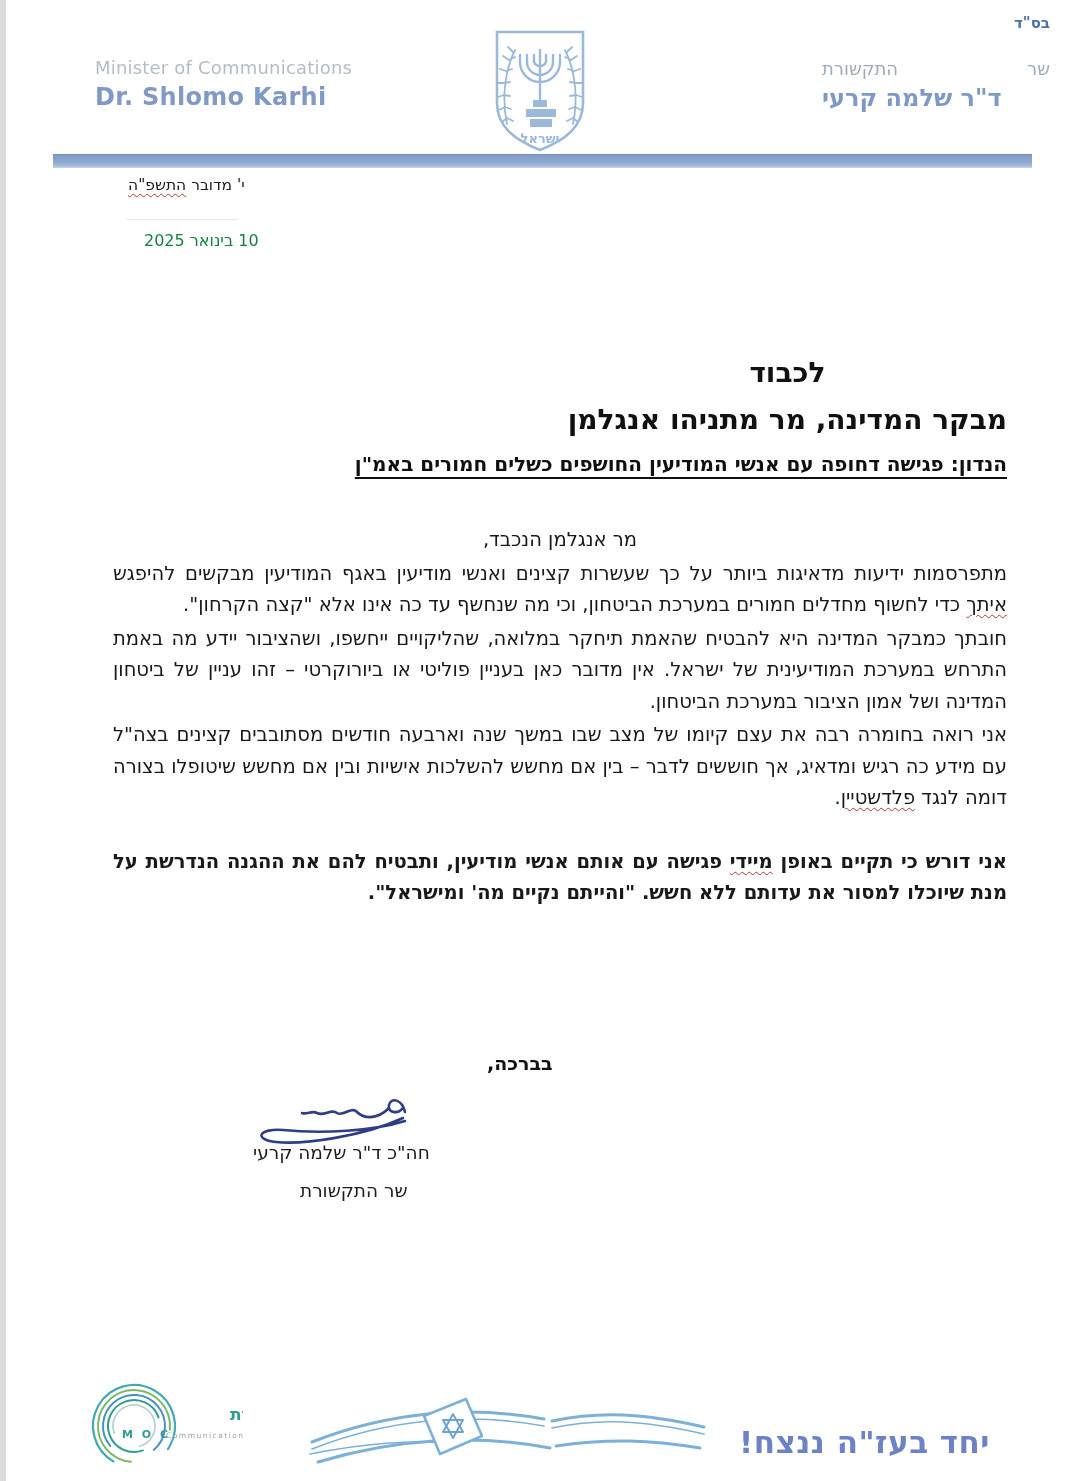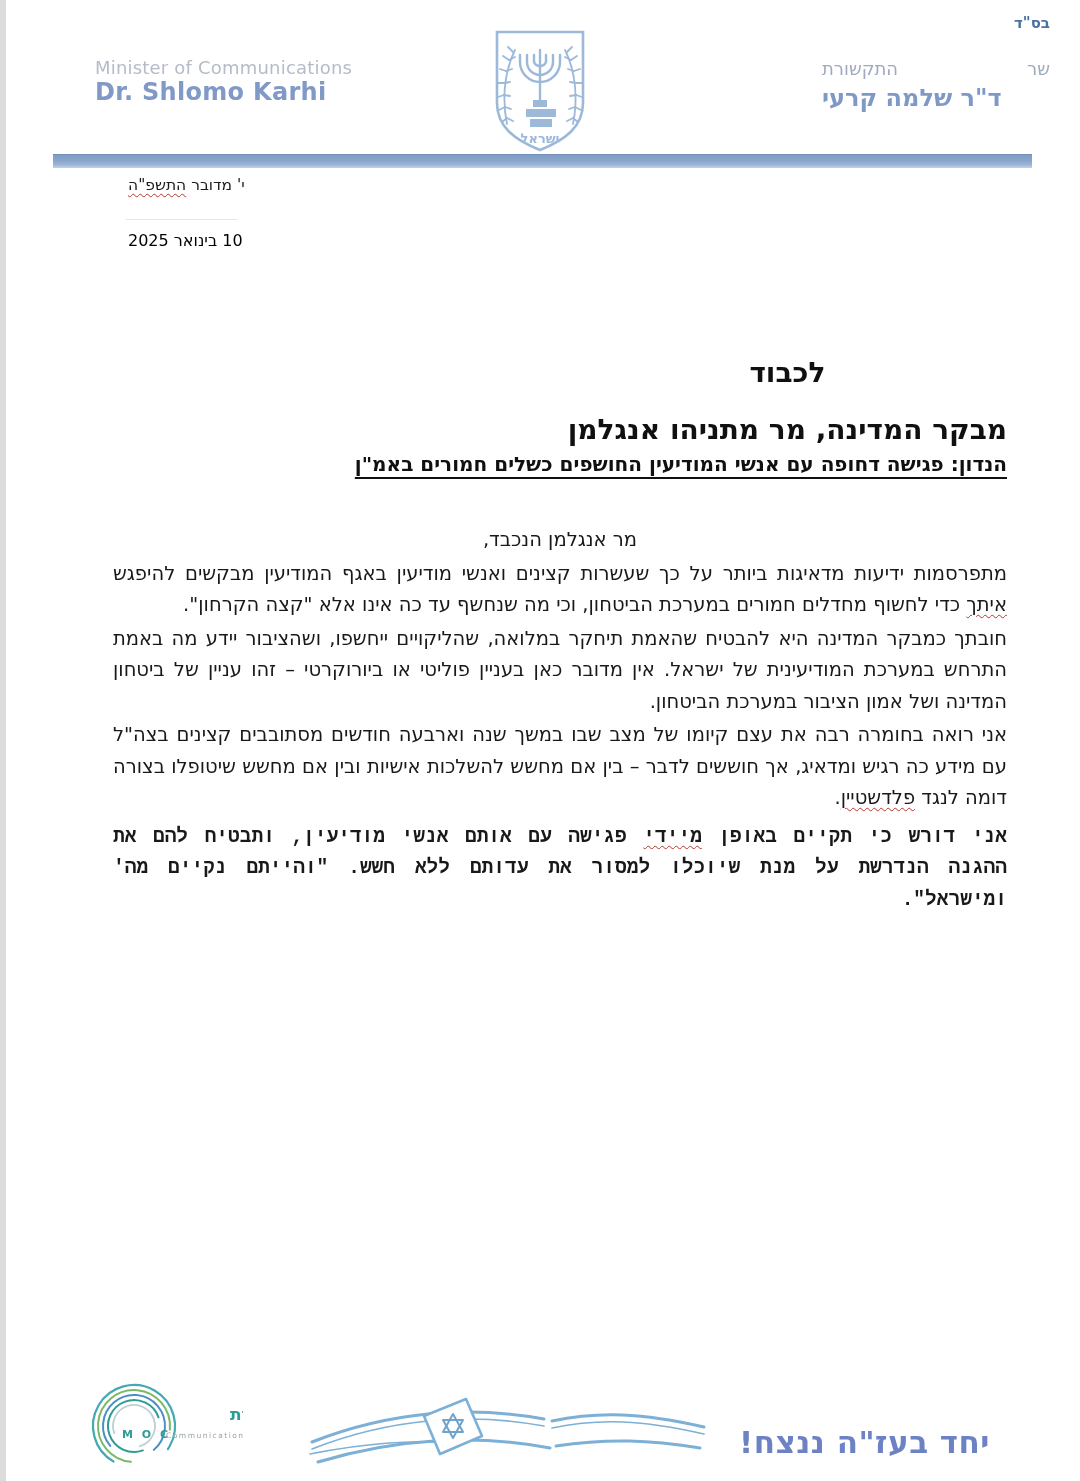--- a/index.html
+++ b/index.html
@@ -4,46 +4,46 @@
 <style>
   html,body{margin:0;padding:0;background:#888;}
   .page{position:relative;width:1080px;height:1481px;background:#ffffff;margin:0 auto;
         font-family:"DejaVu Sans","Liberation Sans",sans-serif;overflow:hidden;}
   .scan-edge{position:absolute;left:0;top:0;width:6px;height:100%;background:#dcdcda;}
 
   
   .bsd{position:absolute;top:14px;right:30px;font-size:15px;font-weight:bold;color:#4c72a4;direction:rtl;}
   .hdr-left{position:absolute;top:57px;left:95px;}
   .hdr-left .t{color:#b4bcc9;font-size:18px;letter-spacing:.2px;}
-  .hdr-left .n{color:#8199c6;font-size:24px;font-weight:bold;letter-spacing:.3px;}
+  .hdr-left .n{color:#8199c6;font-size:24px;font-weight:bold;margin-top:5px;letter-spacing:.3px;}
   .hdr-right{position:absolute;top:58px;right:30px;width:228px;direction:rtl;}
   .hdr-right .t{display:flex;justify-content:space-between;color:#9fabbd;font-size:18px;}
   .hdr-right .n{color:#7e99c6;font-size:24px;font-weight:bold;margin-top:5px;text-align:left;}
   .emblem{position:absolute;top:26px;left:486px;}
   .bar{position:absolute;top:154px;left:53px;right:48px;height:13px;
        background:linear-gradient(180deg,#7f9cc4 0%,#8aa6cc 45%,#9db5d6 75%,#c3d2e8 100%);
        border-top:1px solid #7390ba;}
 
   
   .date1{position:absolute;top:176px;left:128px;font-size:15.5px;color:#1c1c1c;direction:rtl;}
   .date-underline{position:absolute;top:219px;left:126px;width:112px;height:1px;background:#e7e7e5;}
-  .date2{position:absolute;top:231px;left:128px;font-size:16px;color:#000000;direction:rtl;}
+  .date2{position:absolute;top:231px;left:144px;font-size:16px;color:#15803d;direction:rtl;}
 
   
   .recipient{position:absolute;top:356px;right:73px;direction:rtl;text-align:center;color:#101010;font-weight:bold;font-size:28px;}
-  .recipient .r2{margin-top:24px;}
+  .recipient .r2{margin-top:14px;}
   .subject{position:absolute;top:452px;right:73px;direction:rtl;font-size:20px;font-weight:bold;color:#101010;
            text-decoration:underline;text-underline-offset:6px;text-decoration-thickness:2px;}
 
   
   .body{position:absolute;top:524px;left:113px;right:73px;direction:rtl;text-align:justify;
         font-size:19.5px;line-height:31.5px;color:#191919;}
   .body p{margin:0 0 2px 0;}
   .body .greet{text-align:center;}
-  .body .demand{font-weight:bold;margin-top:8px;font-family:Liberation Mono, monospace;}
+  .body .demand{font-weight:bold;margin-top:32px;}
   .squiggle{text-decoration:underline;text-decoration-style:wavy;text-decoration-color:#b5392a;
             text-decoration-thickness:1px;text-underline-offset:3px;}
 
   
   .closing{position:absolute;top:1040px;left:0;right:0;height:180px;}
   .closing .salute{position:absolute;top:12px;left:487px;font-size:19px;font-weight:bold;direction:rtl;color:#111;}
   .closing .sig{position:absolute;top:52px;left:252px;}
   .closing .sname{position:absolute;top:102px;left:253px;font-size:18.5px;color:#1c1c1c;direction:rtl;}
   .closing .stitle{position:absolute;top:140px;left:300px;font-size:18.5px;color:#1c1c1c;direction:rtl;}
 
@@ -116,20 +116,34 @@
   <div class="subject">הנדון: פגישה דחופה עם אנשי המודיעין החושפים כשלים חמורים באמ"ן</div>
 
   <div class="body">
     <p class="greet">מר אנגלמן הנכבד,</p>
     <p><span>מתפרסמות ידיעות מדאיגות ביותר על כך שעשרות קצינים ואנשי מודיעין באגף המודיעין מבקשים להיפגש </span><span class="squiggle">איתך</span><span> כדי לחשוף מחדלים חמורים במערכת הביטחון, וכי מה שנחשף עד כה אינו אלא "קצה הקרחון".</span></p>
     <p><span>חובתך כמבקר המדינה היא להבטיח שהאמת תיחקר במלואה, שהליקויים ייחשפו, ושהציבור יידע מה באמת התרחש במערכת המודיעינית של ישראל. אין מדובר כאן בעניין פוליטי או ביורוקרטי – זהו עניין של ביטחון המדינה ושל אמון הציבור במערכת הביטחון.</span></p>
     <p><span>אני רואה בחומרה רבה את עצם קיומו של מצב שבו במשך שנה וארבעה חודשים מסתובבים קצינים בצה"ל עם מידע כה רגיש ומדאיג, אך חוששים לדבר – בין אם מחשש להשלכות אישיות ובין אם מחשש שיטופלו בצורה דומה לנגד </span><span class="squiggle">פלדשטיין</span><span>.</span></p>
     <p class="demand"><span>אני דורש כי תקיים באופן </span><span class="squiggle">מיידי</span><span> פגישה עם אותם אנשי מודיעין, ותבטיח להם את ההגנה הנדרשת על מנת שיוכלו למסור את עדותם ללא חשש. "והייתם נקיים מה' ומישראל".</span></p>
   </div>
 
+  <div class="closing">
+    <div class="salute">בברכה,</div>
+    <div class="sig">
+      <svg width="165" height="60" viewBox="0 0 165 60">
+        <g stroke="#2e3e85" stroke-width="2.6" fill="none" stroke-linecap="round" stroke-linejoin="round">
+          <path d="M 153 20 C 150 7 139 5 137 13 C 135 21 146 22 150 17"></path>
+          <path d="M 137 16 C 124 29 111 26 105 20 C 99 14 91 25 85 21 C 79 16 72 25 65 21 C 60 18 55 23 50 21"></path>
+          <path d="M 151 26 C 112 44 52 53 24 50 C 0 47 8 36 31 38 C 70 42 121 39 153 29"></path>
+        </g>
+      </svg>
+    </div>
+    <div class="sname">חה"כ ד"ר שלמה קרעי</div>
+    <div class="stitle">שר התקשורת</div>
+  </div>
 
   <div class="moc-logo">
     <svg width="155" height="100" viewBox="0 0 155 100">
       <g fill="none" stroke-linecap="round">
         <circle cx="46" cy="48" r="41" stroke="#43aab2" stroke-width="2.2" stroke-dasharray="196 62" transform="rotate(120 46 48)"></circle>
         <circle cx="46" cy="48" r="36" stroke="#7db964" stroke-width="2" stroke-dasharray="170 57" transform="rotate(95 46 48)"></circle>
         <circle cx="46" cy="48" r="31" stroke="#4a8fc7" stroke-width="2" stroke-dasharray="146 49" transform="rotate(140 46 48)"></circle>
         <circle cx="46" cy="48" r="26" stroke="#2f9b93" stroke-width="2" stroke-dasharray="122 42" transform="rotate(70 46 48)"></circle>
         <circle cx="46" cy="48" r="21" stroke="#bcd0d2" stroke-width="1.8" stroke-dasharray="100 32" transform="rotate(160 46 48)"></circle>
       </g>

